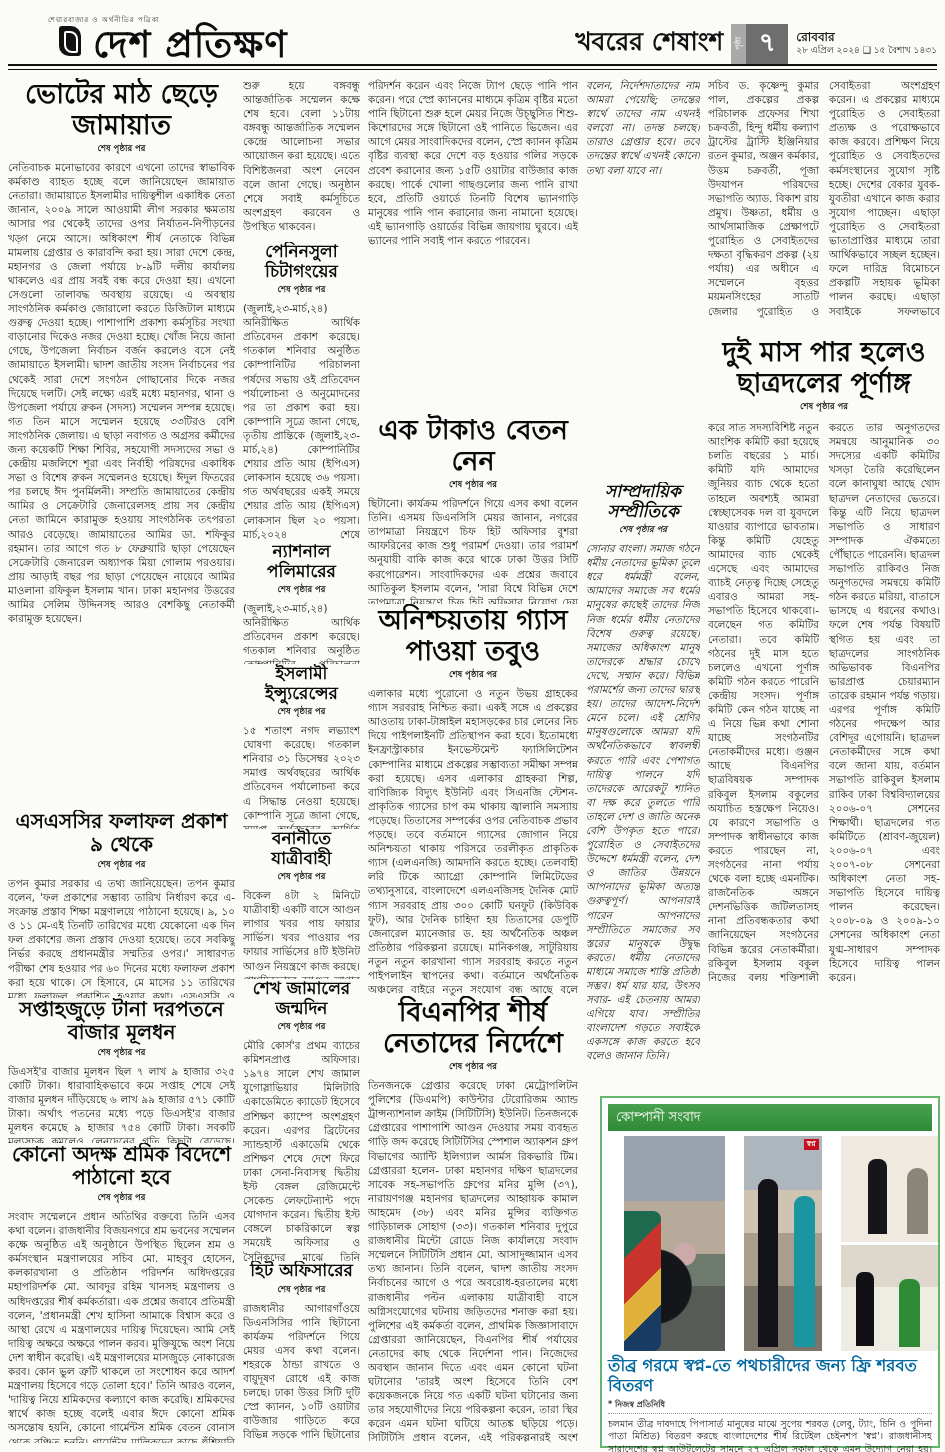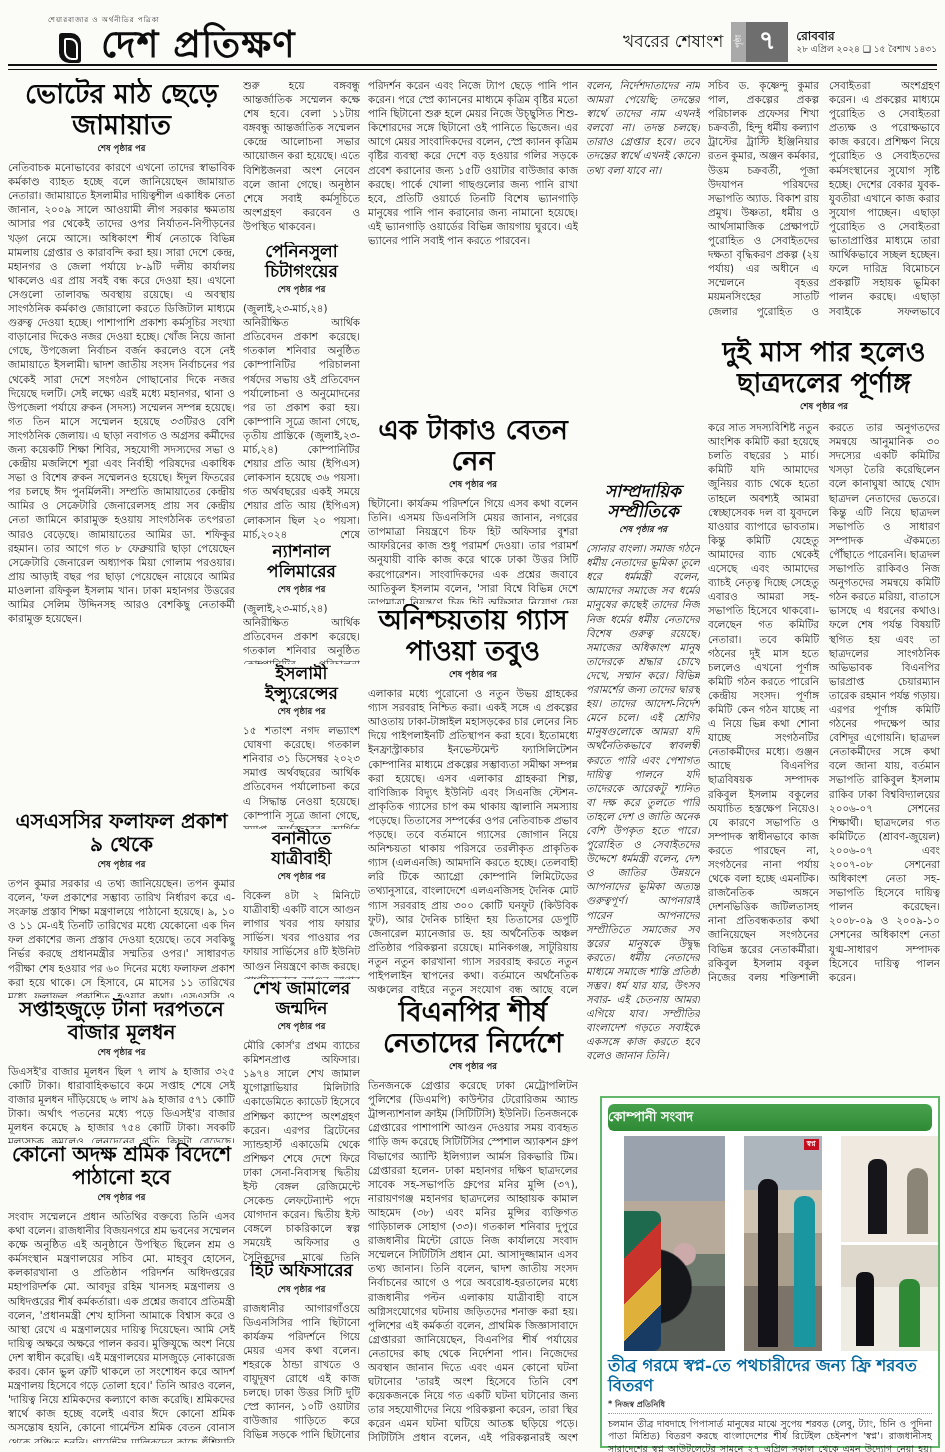--- a/index.html
+++ b/index.html
@@ -6,26 +6,26 @@
   body{
     width:945px;height:1452px;position:relative;
     background:#fbfbf8;color:#1b1b1b;
     font-family:"DejaVu Sans","Liberation Sans",sans-serif;
     overflow:hidden;
   }
   .page{position:absolute;inset:0;}
   
   .masthead{position:absolute;left:14px;top:14px;width:420px;}
   .tagline{font-size:7px;letter-spacing:1px;color:#333;margin-left:34px;}
-  .mast-row{display:flex;align-items:flex-end;gap:20px;padding-left:45px;}
+  .mast-row{display:flex;gap:12px;padding-left:45px;}
   .ornament{width:22px;height:30px;background:#111;border-radius:3px 10px 3px 10px;position:relative;flex:0 0 auto;}
   .ornament::after{content:"";position:absolute;left:5px;top:5px;width:10px;height:18px;border:2px solid #fff;border-radius:2px 8px 2px 8px;}
   .mast-title{font-size:37px;font-weight:bold;line-height:1;letter-spacing:1px;color:#0d0d0d;}
   .hdr-right{position:absolute;right:8px;top:22px;display:flex;align-items:center;gap:8px;}
-  .section-title{font-size:17px;font-weight:normal;color:#111;white-space:nowrap;text-align:center;}
+  .section-title{font-size:25px;font-weight:bold;color:#111;white-space:nowrap;text-align:center;}
   .page-chip{display:flex;align-items:stretch;height:40px;}
   .page-word{background:#a9a9a9;color:#fff;font-size:8px;writing-mode:vertical-rl;transform:rotate(180deg);
     display:flex;align-items:center;justify-content:center;width:15px;}
   .page-num{background:#6e6e6e;color:#fff;font-size:26px;font-weight:bold;width:42px;
     display:flex;align-items:center;justify-content:center;}
   .datebox{line-height:1.25;}
   .day{font-size:12px;font-weight:bold;}
   .date{font-size:9px;color:#222;}
   .rule{position:absolute;left:8px;right:8px;top:64px;border-top:2.5px solid #111;}
   .rule2{position:absolute;left:8px;right:8px;top:69px;border-top:1px solid #111;}
@@ -41,22 +41,22 @@
   .hl-xl{font-size:27px;}
   .hl-lg{font-size:20px;}
   .hl-md{font-size:17px;}
   .continued{font-size:8.5px;font-weight:bold;text-align:center;margin:2px 0 4px;}
   .body{font-size:10.3px;line-height:1.37;text-align:justify;color:#202020;}
   .lead{margin-bottom:6px;}
   .twocol{column-count:2;column-gap:10px;}
   
   .cbox{position:absolute;left:600px;top:1096px;width:340px;height:352px;
     background:#fff;border:2px solid #63b76a;padding:6px;box-sizing:border-box;}
-  .cbox-bar{background:linear-gradient(#48a24d,#2f8a36);color:#fff;font-weight:bold;
-    font-size:13px;padding:3px 0;margin-bottom:5px;border-radius:6px;}
+  .cbox-bar{background:linear-gradient(#48a24d,#2f8a36);color:#fff;font-weight:normal;
+    font-size:13px;padding:3px 8px;margin-bottom:5px;}
   .collage{display:grid;grid-template-columns:36% 29% 35%;grid-template-rows:106px 106px;gap:3px;height:215px;}
   .ph{position:relative;overflow:hidden;background:#888;margin-left:16px;}
   .ph1{grid-row:1/3;background:
       radial-gradient(circle at 30% 70%, #14161a 0 22%, transparent 23%),
       radial-gradient(circle at 60% 55%, #caa 0 8%, transparent 9%),
       linear-gradient(180deg,#9aa3ad 0 30%,#b7aa9b 30% 55%,#6f7a6f 55% 70%,#565b55 70%);}
   .ph1::before{content:"";position:absolute;left:-8px;top:35%;width:45%;height:65%;
       background:linear-gradient(135deg,#1d6a4f 0 30%,#c8342b 30% 55%,#e0b13a 55% 75%,#173b63 75%);border-radius:8px;}
   .ph2{background:linear-gradient(180deg,#efe9df 0 35%,#b02020 10% 28%,#efe9df 28% 100%);}
   .ph2::before{content:"";position:absolute;left:28%;top:22%;width:20%;height:70%;background:#15151a;border-radius:8px 8px 0 0;}

